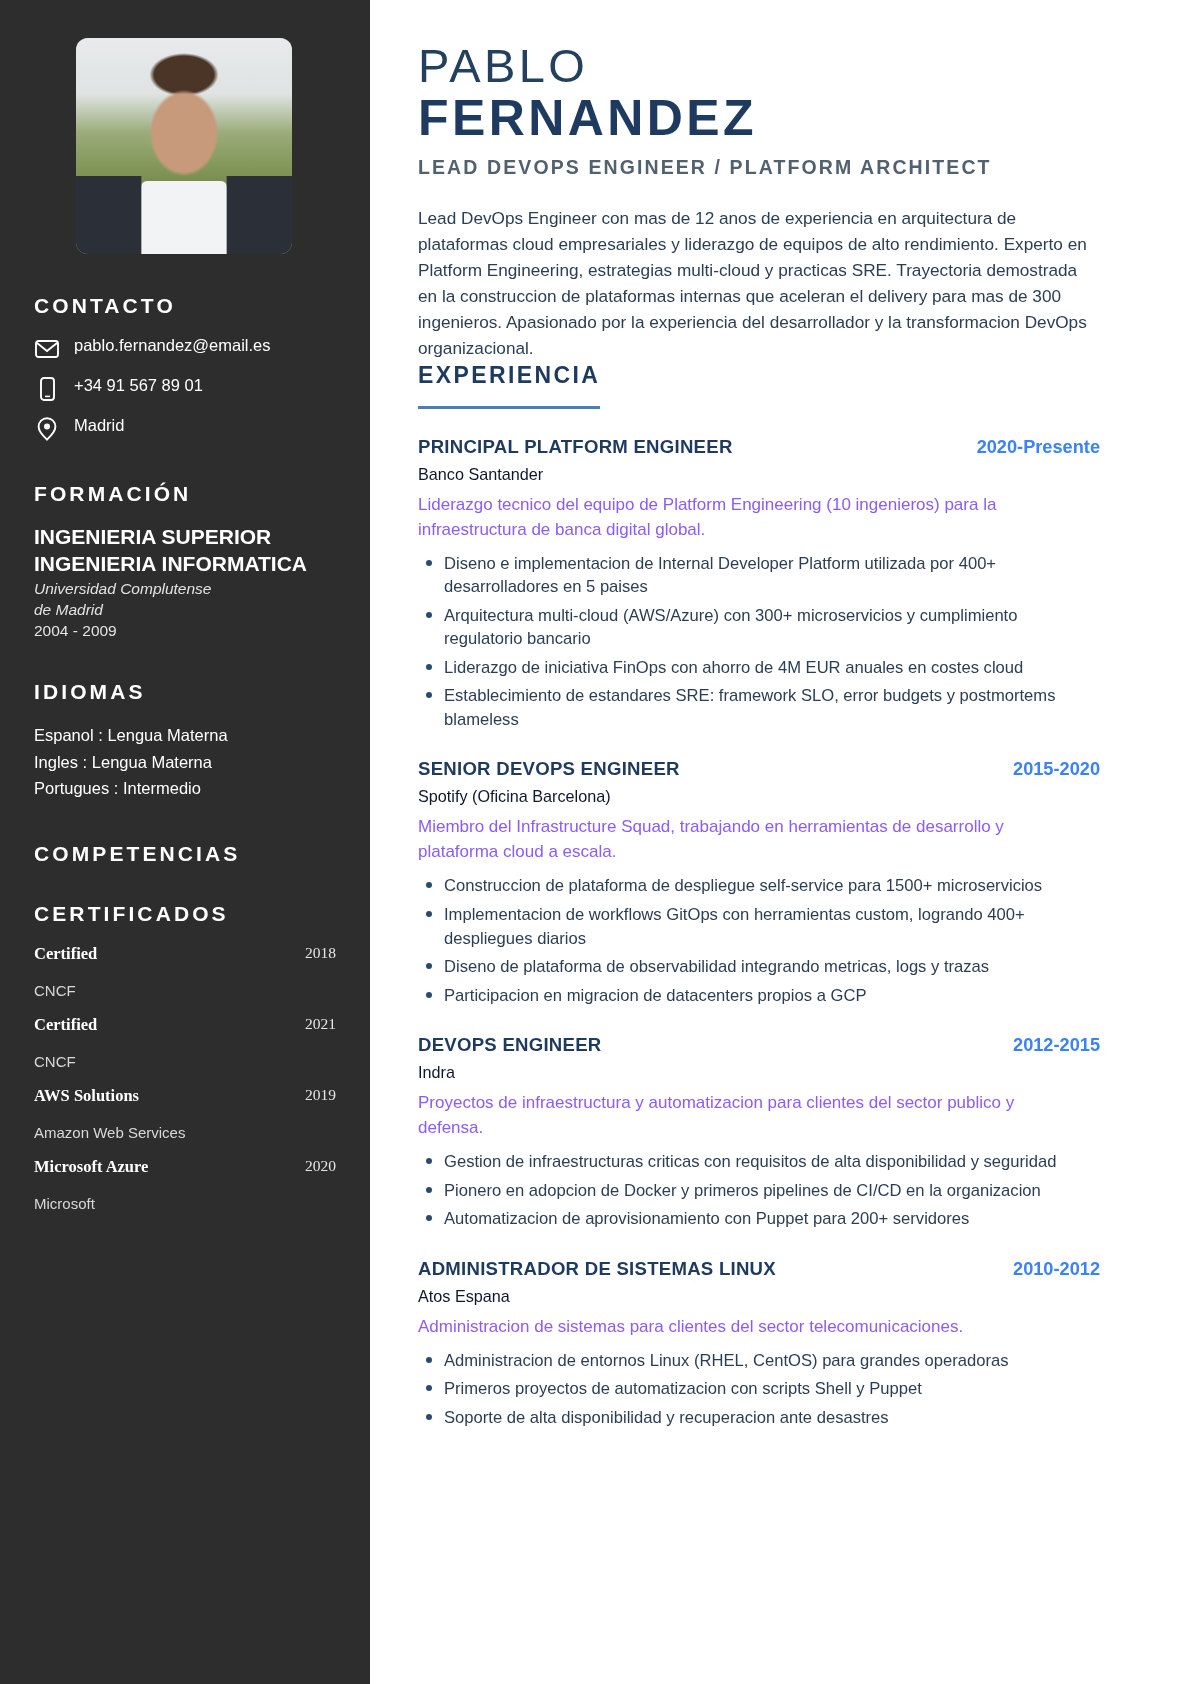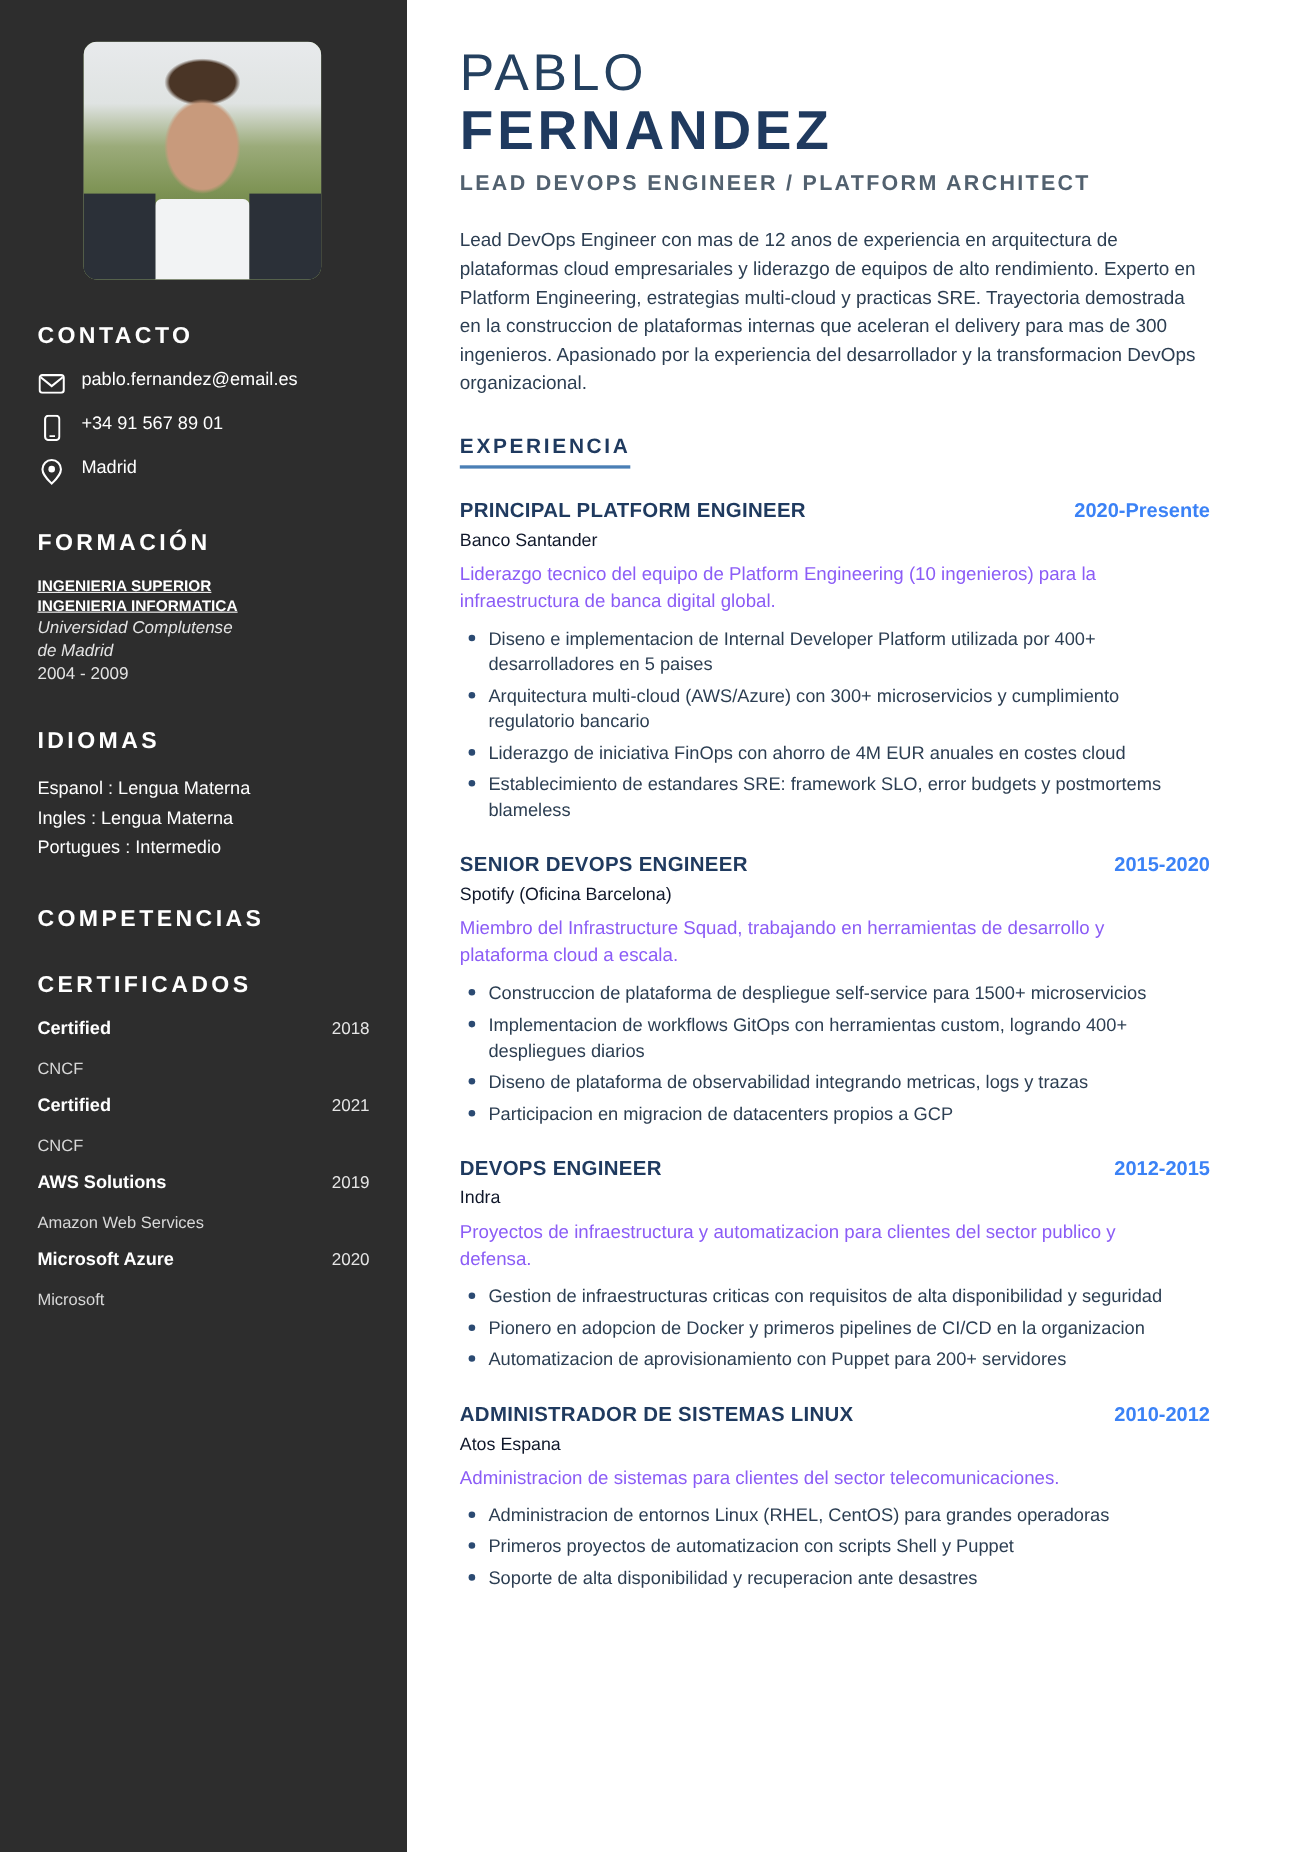--- a/index.html
+++ b/index.html
@@ -58,31 +58,31 @@
   }
   .contact-icon {
     width: 26px; min-width: 26px; height: 26px;
     display: flex; align-items: center; justify-content: center;
     margin-right: 14px;
   }
   .contact-icon svg { display: block; }
   .contact-text { font-size: 16.5px; color: #fff; }
 
   .edu-title {
-    font-size: 14px; font-weight: 700; line-height: 1.28; text-decoration: underline;
+    font-size: 21px; font-weight: 700; line-height: 1.28;
   }
   .edu-school {
     font-size: 15.5px; font-style: italic; color: #e3e3e3; line-height: 1.33; margin-top: 1px;
   }
   .edu-years { font-size: 15.5px; color: #e3e3e3; margin-top: 1px; }
 
   .lang-line { font-size: 16.5px; line-height: 1.62; color: #fff; }
 
   .cert-item { margin-bottom: 16px; }
-  .cert-top { display: flex; justify-content: space-between; align-items: flex-end; }
+  .cert-top { display: flex; justify-content: space-between; align-items: flex-start; font-family: Liberation Serif, serif; }
   .cert-name { font-size: 16.5px; font-weight: 700; }
   .cert-year { font-size: 15.5px; color: #e6e6e6; }
   .cert-org { font-size: 15px; color: #d8d8d8; margin-top: 18px; }
 
   
   .main {
     flex: 1;
     padding: 40px 90px 30px 48px;
     color: #2b3a4f;
   }
@@ -97,24 +97,23 @@
   .job-title {
     font-size: 19.5px; font-weight: 700; letter-spacing: 2.1px;
     color: #52616f; margin-top: 10px;
   }
   .summary {
     font-size: 17.2px; line-height: 1.52; color: #2c3e52;
     margin-top: 26px; max-width: 690px;
   }
   .section-h {
     display: inline-block;
-    font-size: 19px; font-weight: 700; letter-spacing: 2.4px;
+    font-size: 23px; font-weight: 700; letter-spacing: 2.4px;
     color: #1f3a5f;
-    margin-top: 34px;
-    padding-bottom: 5px;
+    padding-bottom: 17px;
     border-bottom: 3px solid #4a7fb5;
   }
   .exp-block { margin-top: 27px; }
   .exp-head {
     display: flex; justify-content: space-between; align-items: baseline;
   }
   .exp-role {
     font-size: 18.6px; font-weight: 700; color: #1f3a5f; letter-spacing: 0.25px;
   }
   .exp-date {

